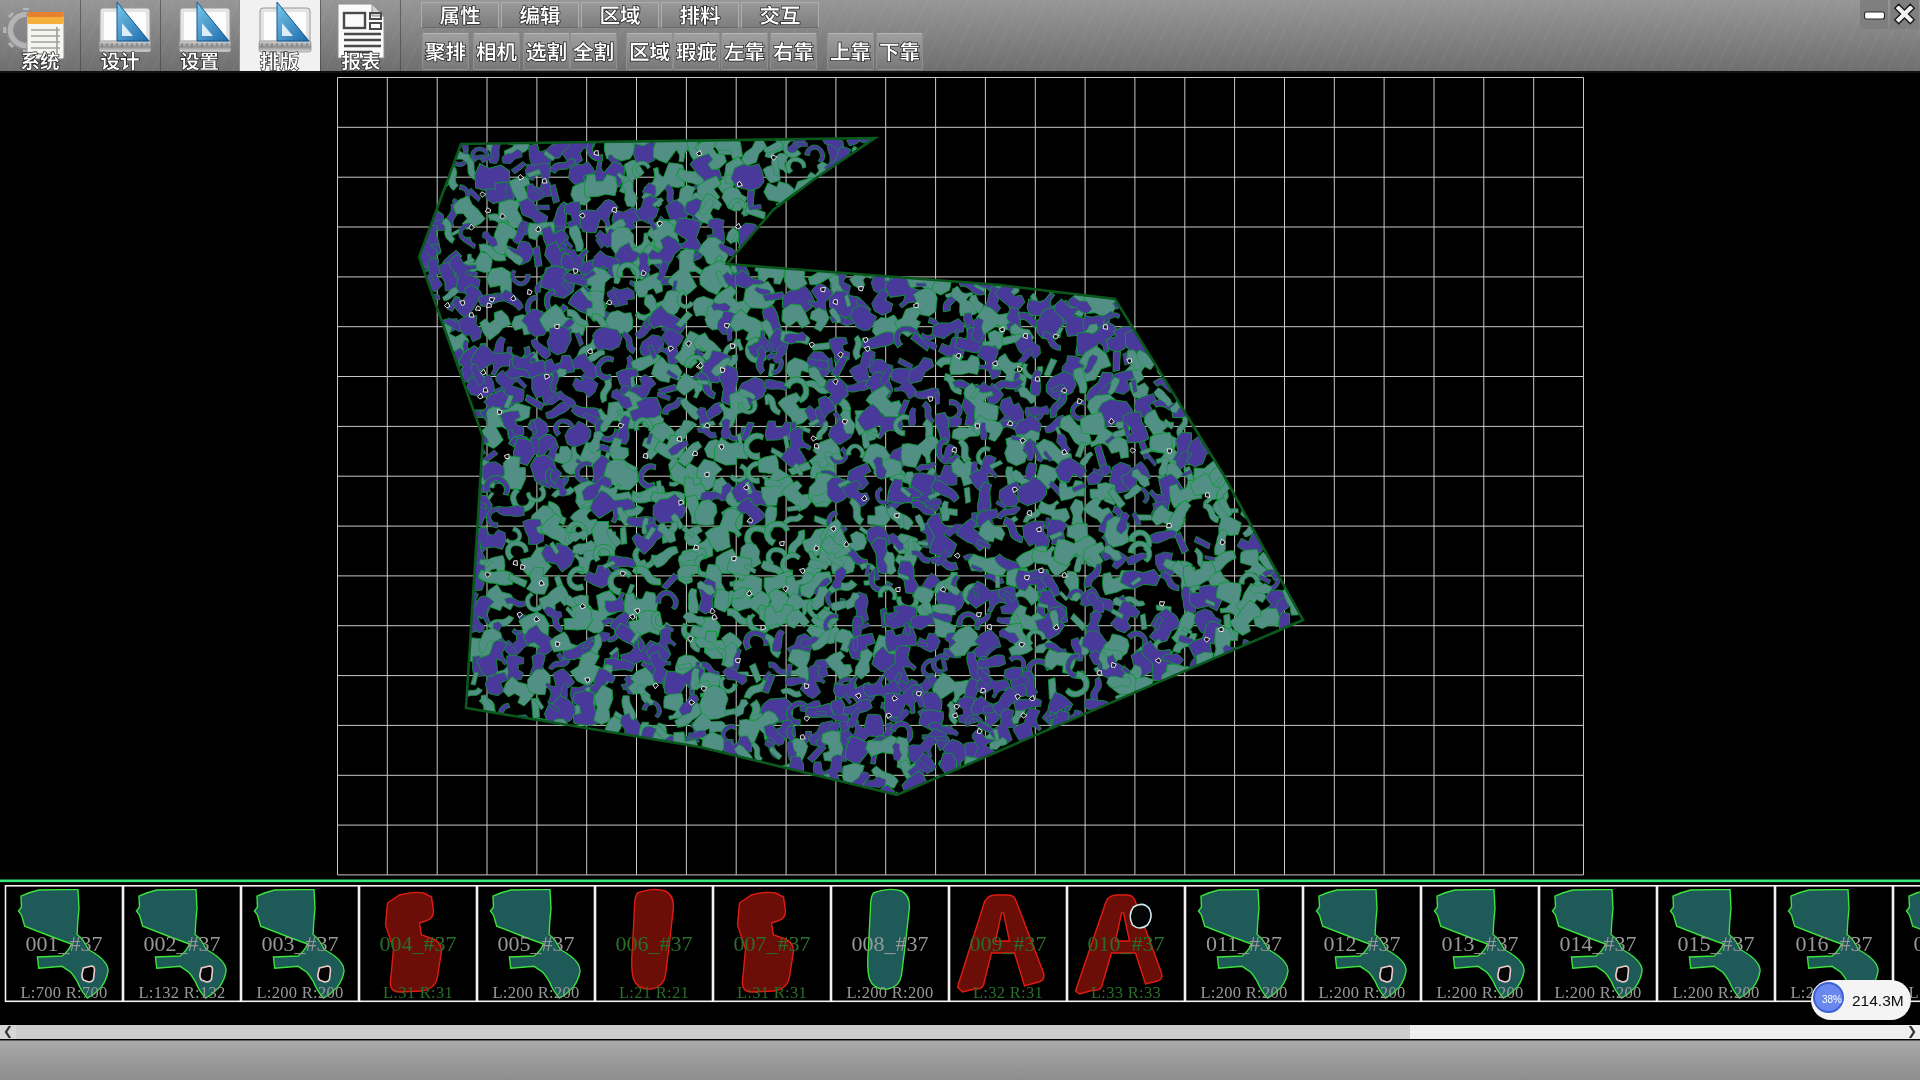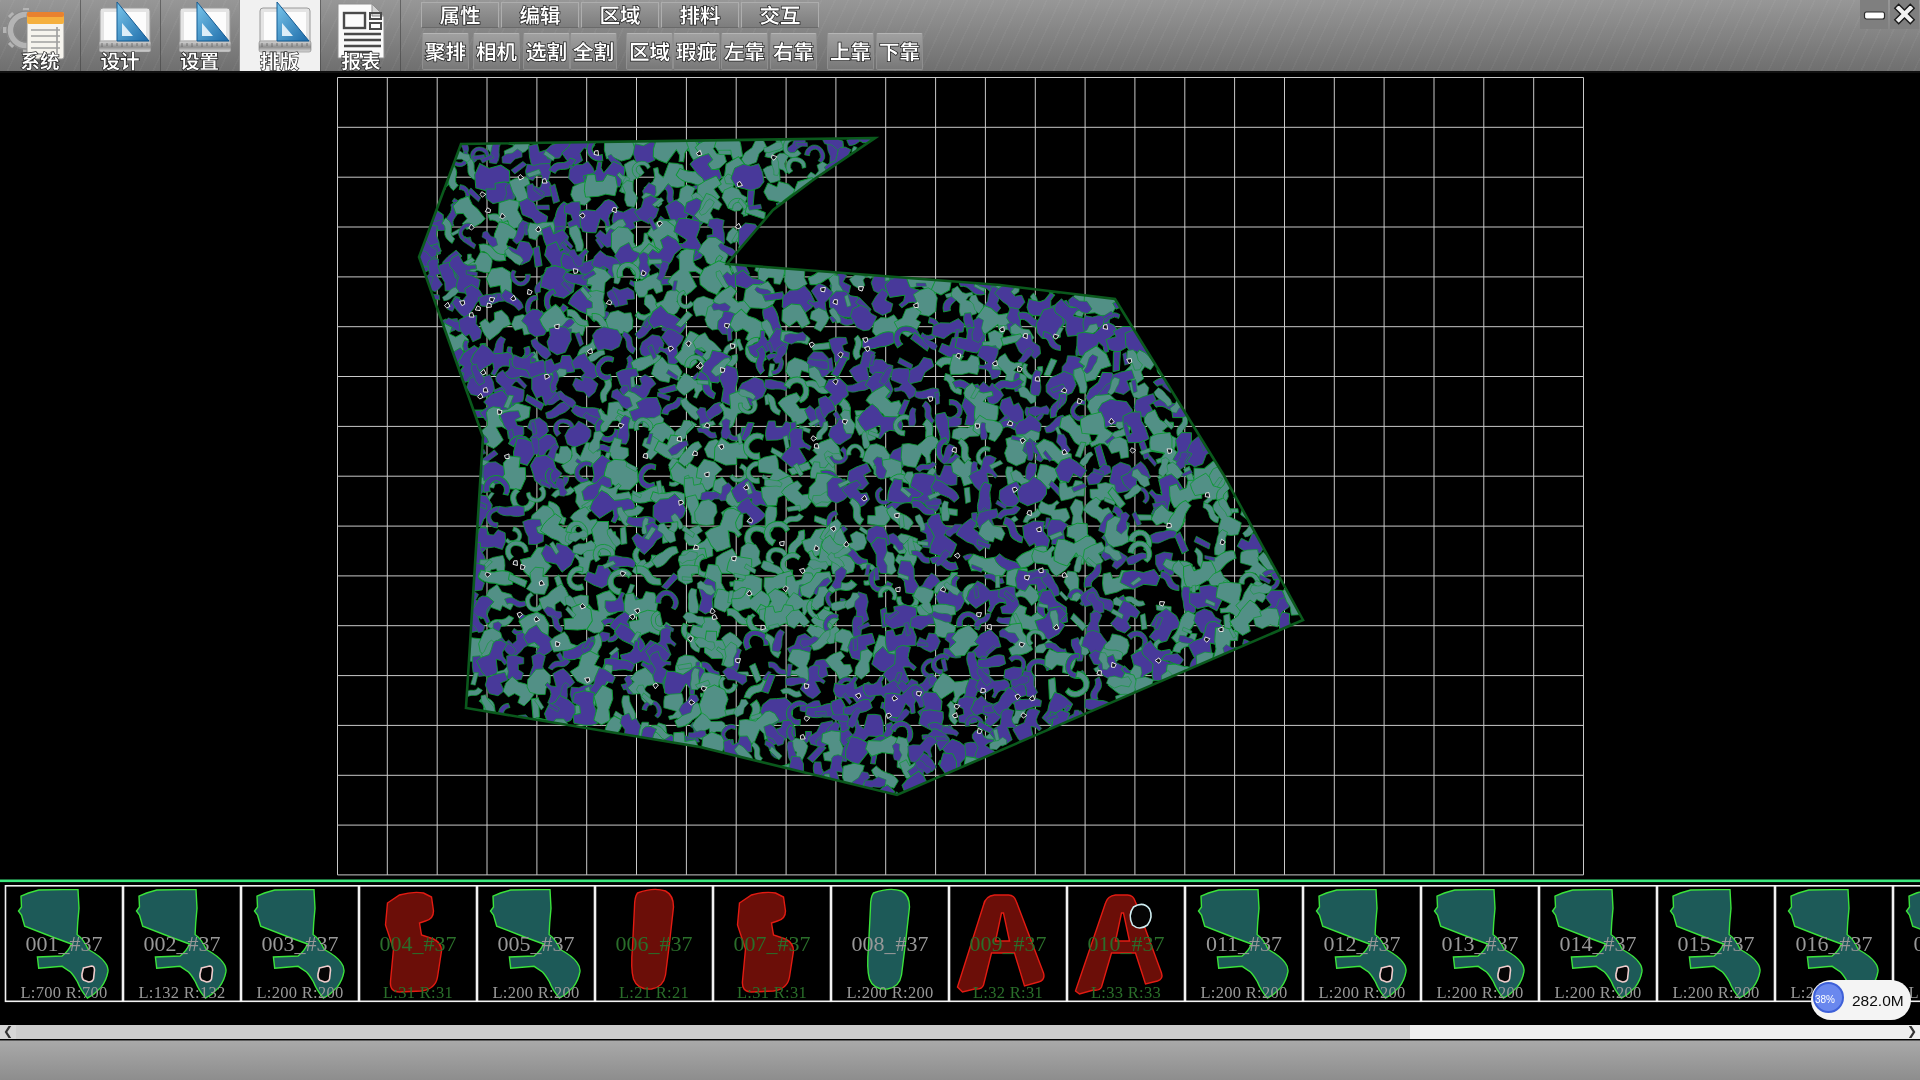--- a/index.html
+++ b/index.html
@@ -18,21 +18,21 @@
 #icons{position:absolute;left:0;top:0}
 #canvas{position:absolute;left:0;top:73px}
 #panel{position:absolute;left:0;top:878px}
 #scroll{position:absolute;left:0;top:1025px;width:1920px;height:14px;background:#efefef}
 #thumb{position:absolute;left:16px;top:0;width:1394px;height:14px;background:#cdcdcd}
 #sbl{position:absolute;left:0;top:0;width:16px;height:14px;color:#333;font-size:12px;line-height:13px;text-align:center;background:#d6d6d6}
 #sbr{position:absolute;right:0;top:0;width:16px;height:14px;color:#333;font-size:12px;line-height:13px;text-align:center}
 #status{position:absolute;left:0;top:1040px;width:1920px;height:40px;background:linear-gradient(#a9a9a9,#8d8d8d);border-top:1px solid #5e5e5e}
 #badge{position:absolute;left:1811px;top:980px;width:100px;height:40px;background:#f4f4f4;border-radius:20px}
 #bcirc{position:absolute;left:2px;top:2px;width:31px;height:31px;border-radius:50%;background:#6a88ee;
- border:2.5px solid #3e60d8;color:#fff;font-size:10px;line-height:31px;text-align:left}
+ border:2.5px solid #3e60d8;color:#fff;font-size:10px;line-height:31px;text-align:right}
 #btxt{position:absolute;left:41px;top:12px;color:#0c0c0c;font-size:15.5px}
 </style></head><body>
 <div id="page">
 
 <div id="toolbar">
  <div id="selbtn"></div>
  <div class="vsep" style="left:80px"></div>
       <div class="vsep" style="left:160px"></div>
  <div class="vsep" style="left:239px"></div>
       <div class="vsep" style="left:320px"></div>
@@ -2156,14 +2156,14 @@
       <text x="1952.0" y="119.5" class="lr" fill="#989898">L:200 R:200</text>
 </svg>
 <div id="scroll">
       <div id="thumb"></div>
       <div id="sbl">❮</div>
       <div id="sbr">❯</div>
     </div>
 <div id="status"></div>
 <div id="badge">
       <div id="bcirc">38%</div>
-      <div id="btxt">282.0M</div>
+      <div id="btxt">214.3M</div>
     </div>
 </div>
 </body></html>

